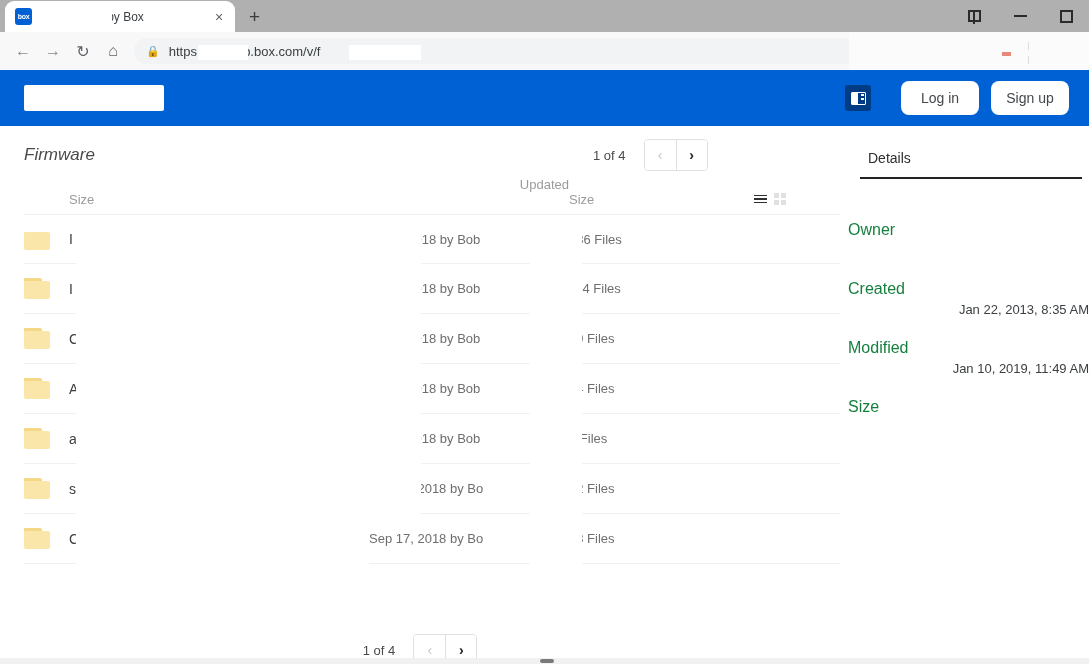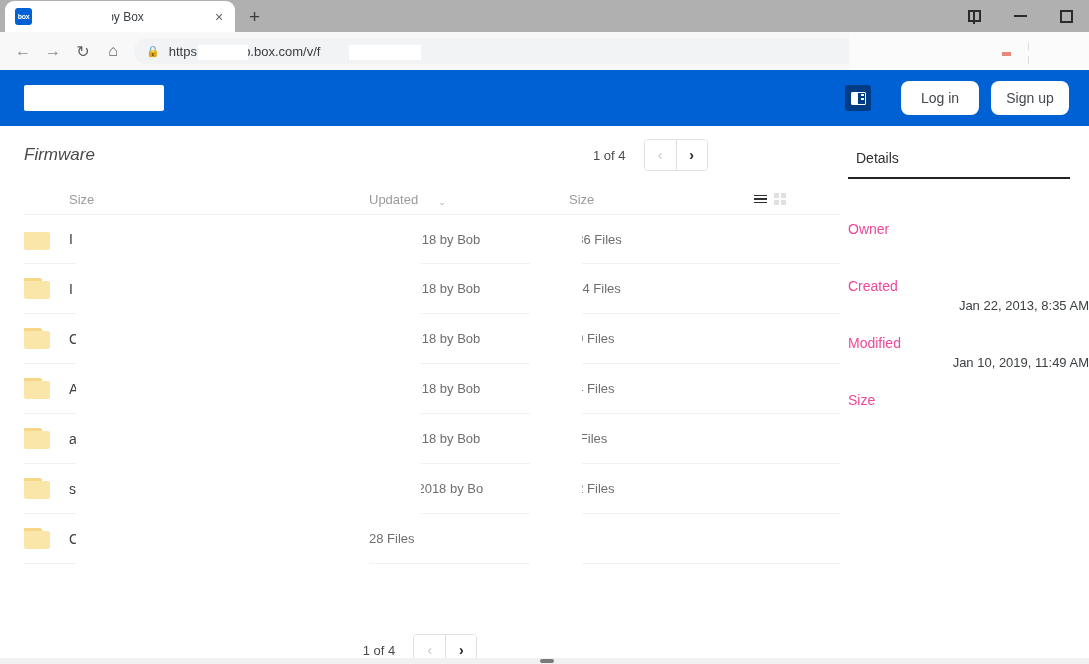--- a/index.html
+++ b/index.html
@@ -149,21 +149,21 @@
     font-size: 14px; color: #3c4043; cursor: pointer;
   }
 
   
   .table-head {
     display: flex; align-items: center; height: 30px;
     padding: 0 0 0 24px; border-bottom: 0;
     font-size: 13px; color: #9b9b9b; position: relative;
   }
   .col-name { width: 345px; padding-left: 45px; }
-  .col-updated { width: 200px; display: flex; align-items: flex-end; gap: 20px; }
+  .col-updated { width: 200px; display: flex; align-items: flex-end; gap: 20px; flex-direction: column; }
   .sort-chev { font-size: 9px; color: #b0b0b0; }
   .col-size { width: 185px; }
   .view-toggles { display: flex; align-items: center; gap: 7px; }
   .icon-list { display: flex; flex-direction: column; gap: 2px; }
   .icon-list span { display: block; width: 13px; height: 1.6px; background: #2f2f2f; }
   .icon-grid { display: grid; grid-template-columns: 5px 5px; grid-template-rows: 5px 5px; gap: 2px; }
   .icon-grid span { background: #e0e0e0; }
 
   .rows { padding-left: 24px; }
   .row {
@@ -204,25 +204,25 @@
   .bottom-pager {
     position: absolute; left: 0; right: 0; bottom: 14px;
     display: flex; align-items: center; justify-content: center;
     gap: 0; padding-right: 0;
   }
   .bottom-pager .count-label { font-size: 13px; color: #4a4a4a; margin-right: 18px; }
 
   
   .details-tab {
     font-size: 14px; color: #2f2f2f; padding: 0 0 11px 8px;
-    border-bottom: 2px solid #222222; width: 222px; margin-left: 8px;
+    border-bottom: 2px solid #222222; width: 222px; margin-left: 20px;
   }
   .detail-block { margin: 0 0 0 8px; padding-top: 0; }
   .detail-group { margin-top: 22px; position: relative; }
-  .detail-label { font-size: 14px; color: #ec4899; margin-bottom: 4px; }
+  .detail-label { font-size: 16px; color: #15803d; margin-bottom: 4px; }
   .detail-value { font-size: 13px; color: #3c4043; text-align: right; }
   .detail-redact {
     position: absolute; left: 0; width: 185px; height: 17px; background: #ffffff;
   }
   .owner-redact-a { top: 19px; left: 0; width: 86px; }
   .owner-redact-b { top: 19px; left: 96px; width: 120px; }
   .ent-redact { top: 20px; left: 13px; width: 175px; height: 16px; }
   .ent-redact-2 { top: 30px; left: 0; width: 200px; height: 12px; }
 
   .hscrollbar {
@@ -412,20 +412,21 @@
           <span class="row-redact-upd"></span>
         </div>
         <div class="row">
           <div class="cell-name">
             <div class="folder-ico">
               <div class="tab"></div>
               <div class="body"></div>
             </div>
             <span class="name-text">C                    k</span>
           </div>
+          <div class="cell-updated">Sep 17, 2018 by Bo</div>
           <div class="cell-size">28 Files</div>
           <span class="row-redact-name"></span>
           <span class="row-redact-mid" style="width: 148px;"></span>
           <span class="row-redact-upd"></span>
         </div>
       </div>
 
     <div class="bottom-pager">
       <span class="count-label">1 of 4</span>
       <div class="pager">

